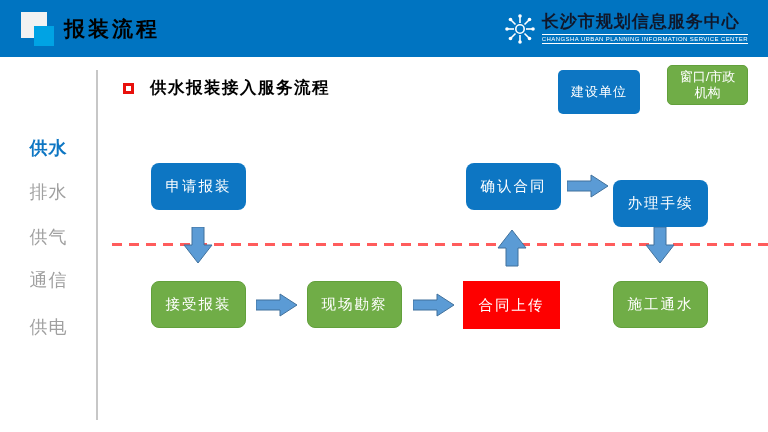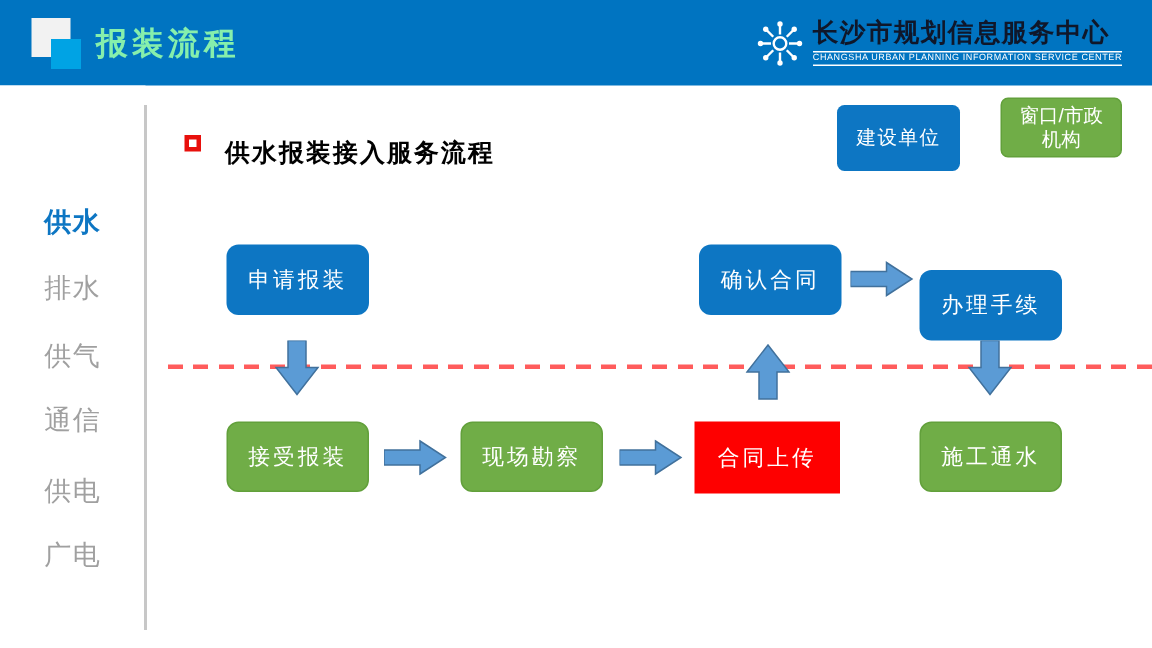--- a/index.html
+++ b/index.html
@@ -5,39 +5,39 @@
   html,body{margin:0;padding:0;background:#e9e9e9;}
   *{box-sizing:border-box;font-family:"Liberation Sans","DejaVu Sans",sans-serif;}
   .stage{position:relative;width:768px;height:432px;background:#ffffff;overflow:hidden;}
 
   
   .header{position:absolute;left:0;top:0;width:768px;height:57px;background:#0074c1;}
   .logo-mark{position:absolute;left:21px;top:12px;width:34px;height:34px;}
   .logo-sq-white{position:absolute;left:0;top:0;width:26px;height:26px;background:#f2f2f2;}
   .logo-sq-cyan{position:absolute;left:13px;top:14px;width:20px;height:20px;background:#00a3e4;}
   .header-title{position:absolute;left:64px;top:0;height:57px;display:flex;align-items:center;
-    color:#86efac;font-size:21px;font-weight:bold;letter-spacing:3px;}
+    color:#000000;font-size:21px;font-weight:bold;letter-spacing:3px;}
   .brand{position:absolute;right:20px;top:11px;display:flex;align-items:flex-start;}
   .brand-emblem{width:32px;height:32px;margin-right:6px;margin-top:2px;}
   .brand-text{display:flex;flex-direction:column;}
   .brand-zh{color:#0f172a;font-size:17px;font-weight:bold;letter-spacing:1px;line-height:21px;}
   .brand-en{color:#ffffff;font-size:6px;letter-spacing:.4px;white-space:nowrap;
     border-top:1px solid #ffffff;border-bottom:1px solid #ffffff;padding:1px 0;margin-top:2px;}
 
   
   .sidebar{position:absolute;left:0;top:57px;width:97px;height:419px;background:#ffffff;}
   .side-item{position:absolute;left:0;width:97px;height:30px;display:flex;align-items:center;justify-content:center;
     font-size:18px;color:#a0a0a0;cursor:pointer;letter-spacing:1px;}
   .side-item.active{color:#0d76c3;font-weight:bold;}
   .v-divider{position:absolute;left:96px;top:70px;width:2px;height:350px;background:#c7c7c7;}
 
   
   .section-head{position:absolute;left:123px;top:77px;display:flex;align-items:center;}
   .bullet{width:11px;height:11px;border:3px solid #e8100c;margin-right:16px;}
-  .section-title{font-size:16.5px;font-weight:bold;color:#000000;letter-spacing:1.5px;margin-top:14px;}
+  .section-title{font-size:16.5px;font-weight:bold;color:#000000;letter-spacing:1.5px;}
 
   .legend-blue{position:absolute;left:558px;top:70px;width:82px;height:44px;border-radius:5px;
     background:#0d76c3;color:#fff;font-size:13px;display:flex;align-items:center;justify-content:center;letter-spacing:1px;}
   .legend-green{position:absolute;left:667px;top:65px;width:81px;height:40px;border-radius:5px;
     background:#70ad47;border:1px solid #62a03b;color:#fff;font-size:13px;display:flex;flex-direction:column;
     align-items:center;justify-content:center;line-height:16px;}
 
   .flow-box{position:absolute;width:95px;height:47px;border-radius:8px;color:#ffffff;font-size:14.5px;
     display:flex;align-items:center;justify-content:center;letter-spacing:2px;text-align:right;}
   .fb-blue{background:#0d76c3;}
@@ -91,21 +91,20 @@
       </div>
     </div>
   </div>
 
   <div class="sidebar">
     <div class="side-item active" style="top:76px">供水</div>
     <div class="side-item" style="top:120px">排水</div>
     <div class="side-item" style="top:165px">供气</div>
     <div class="side-item" style="top:208px">通信</div>
     <div class="side-item" style="top:255px">供电</div>
-    <div class="side-item" style="top:298px">广电</div>
   </div>
   <div class="v-divider"></div>
 
   <div class="section-head">
     <div class="bullet"></div>
     <div class="section-title">供水报装接入服务流程</div>
   </div>
 
   <div class="legend-blue">建设单位</div>
   <div class="legend-green">

